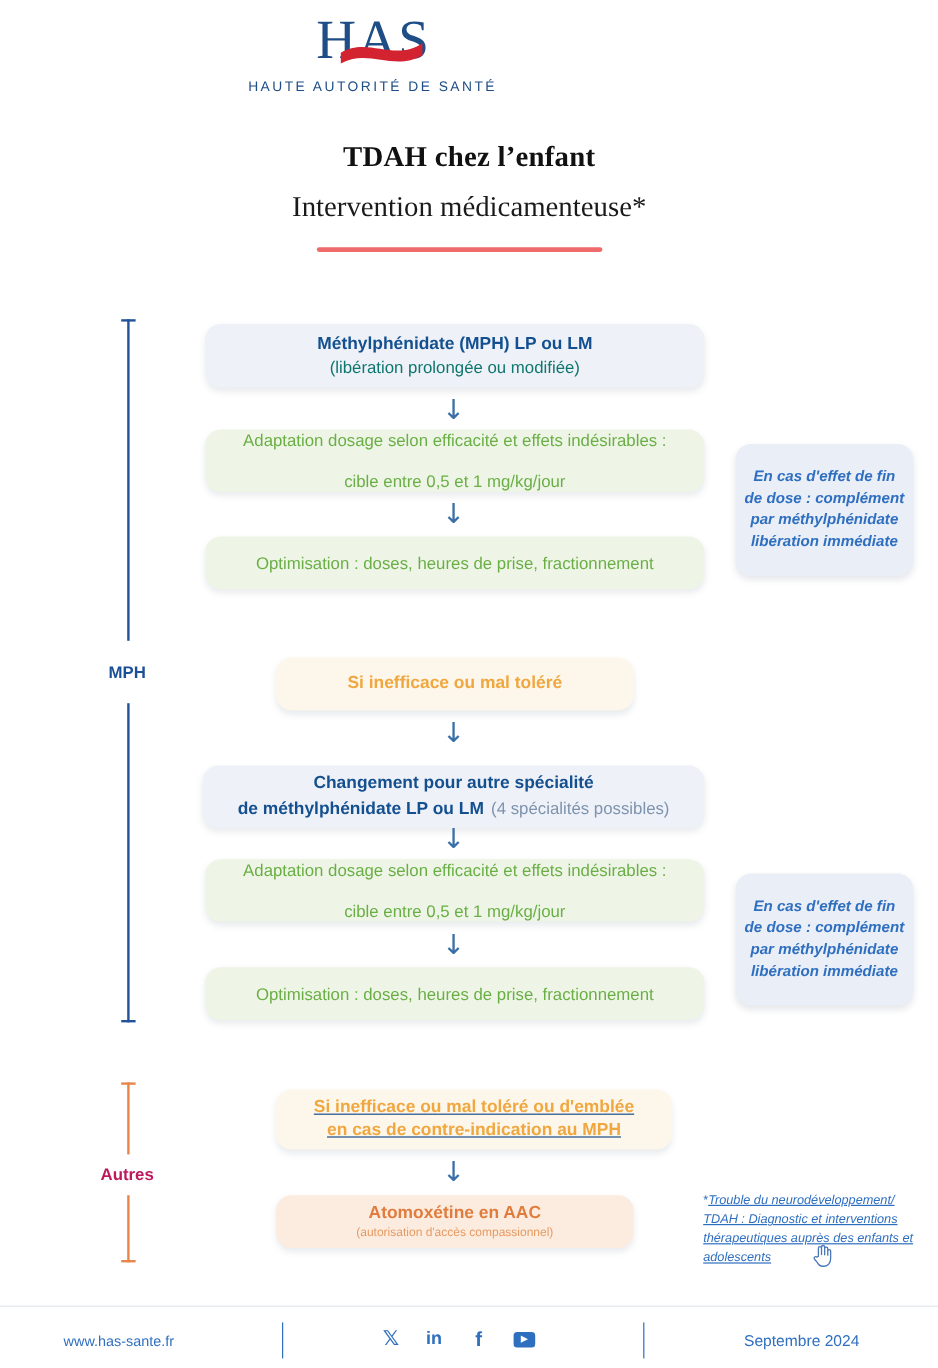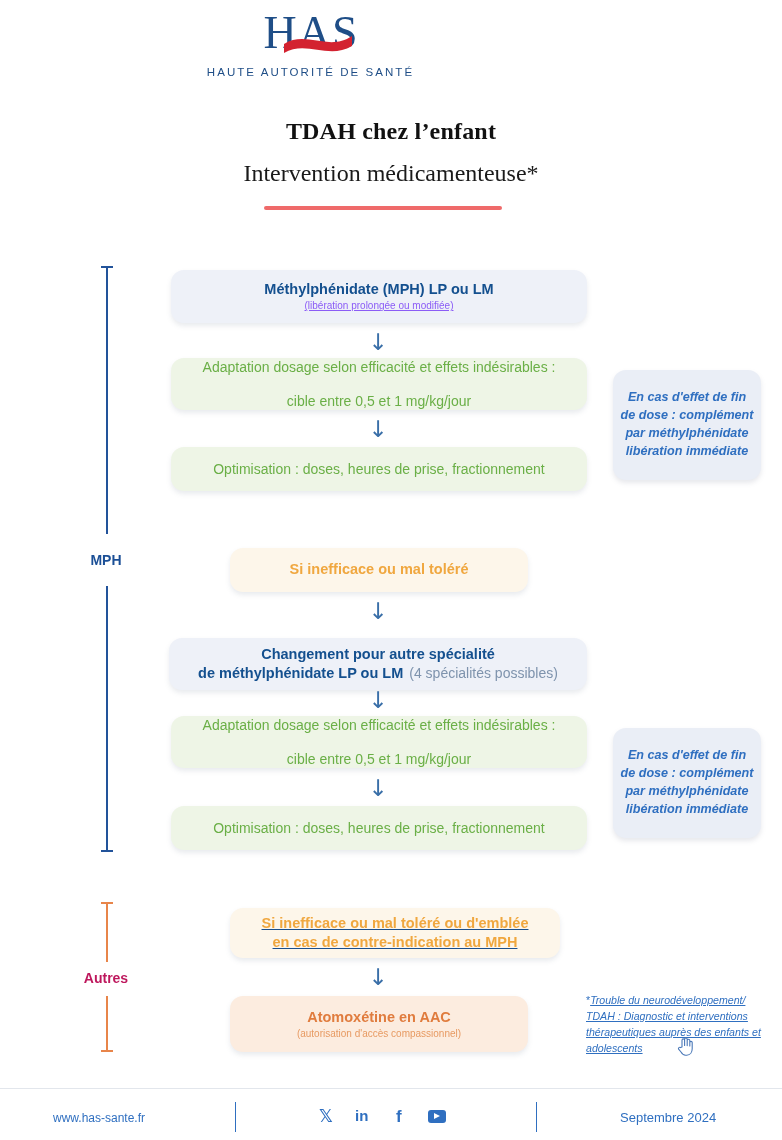--- a/index.html
+++ b/index.html
@@ -78,21 +78,21 @@
     justify-content: center;
     text-align: center;
     box-shadow: 0 3px 5px rgba(120,130,150,0.16);
     line-height: 1.32;
   }
   .box .l1 { display: block; }
   .box .l2 { display: block; }
 
   .box-blue      { background: #eef1f8; }
   .box-blue .l1  { color: #14508f; font-weight: bold; font-size: 14.5px; }
-  .box-blue .l2  { color: #8b5cf6; font-weight: 400; font-size: 10px; text-decoration: underline; }
+  .box-blue .l2  { color: #0f766e; font-weight: 400; font-size: 14px; }
 
   .box-green     { background: #eef5e6; gap: 16px; }
   .box-green .l1,
   .box-green .l2 { color: #6aaf46; font-weight: 400; font-size: 14px; }
 
   .box-cream     { background: #fdf6ea; }
   .box-cream .l1,
   .box-cream .l2 { color: #f0a73f; font-weight: bold; font-size: 14.5px; }
 
   .box-peach     { background: #fcecdf; }
@@ -296,21 +296,21 @@
 
 <div class="note" style="left:613px; top:728px; height:110px;">En cas d'effet de fin de dose : complément par méthylphénidate libération immédiate</div>
 
 <div class="box box-cream" style="left:230px; top:908px; width:330px; height:50px;text-decoration:underline;">
   <span class="l1">Si inefficace ou mal toléré ou d'emblée</span>
   <span class="l2">en cas de contre-indication au MPH</span>
 </div>
 
 <div class="arrow" style="left:367px; top:966px;">↓</div>
 
-<div class="box box-peach" style="left:230px; top:996px; width:298px; height:56px;">
+<div class="box box-peach" style="left:230px; top:996px; width:298px; height:44px;">
   <span class="l1">Atomoxétine en AAC</span>
   <span class="l2">(autorisation d'accès compassionnel)</span>
 </div>
 
 <div class="footnote">
   <span class="star">*</span><span class="lk">Trouble du neurodéveloppement/ TDAH : Diagnostic et interventions thérapeutiques auprès des enfants et adolescents</span>
 </div>
 <svg class="cursor-hand" viewBox="0 0 18 20">
   <path d="M6 11 V4.2 a1.3 1.3 0 0 1 2.6 0 V9.4 V3.2 a1.3 1.3 0 0 1 2.6 0 V9.6 V4.6 a1.3 1.3 0 0 1 2.6 0 V10 V6.6 a1.2 1.2 0 0 1 2.4 0 v6.2 c0 3.4 -2 6.4 -5.4 6.4 h-1.2 c-2.4 0 -3.6 -1.3 -4.6 -3.2 L2.6 13.2 a1.3 1.3 0 0 1 2 -1.6 Z" fill="#ffffff" stroke="#4a78b8" stroke-width="1.1" stroke-linejoin="round"></path>
 </svg>

